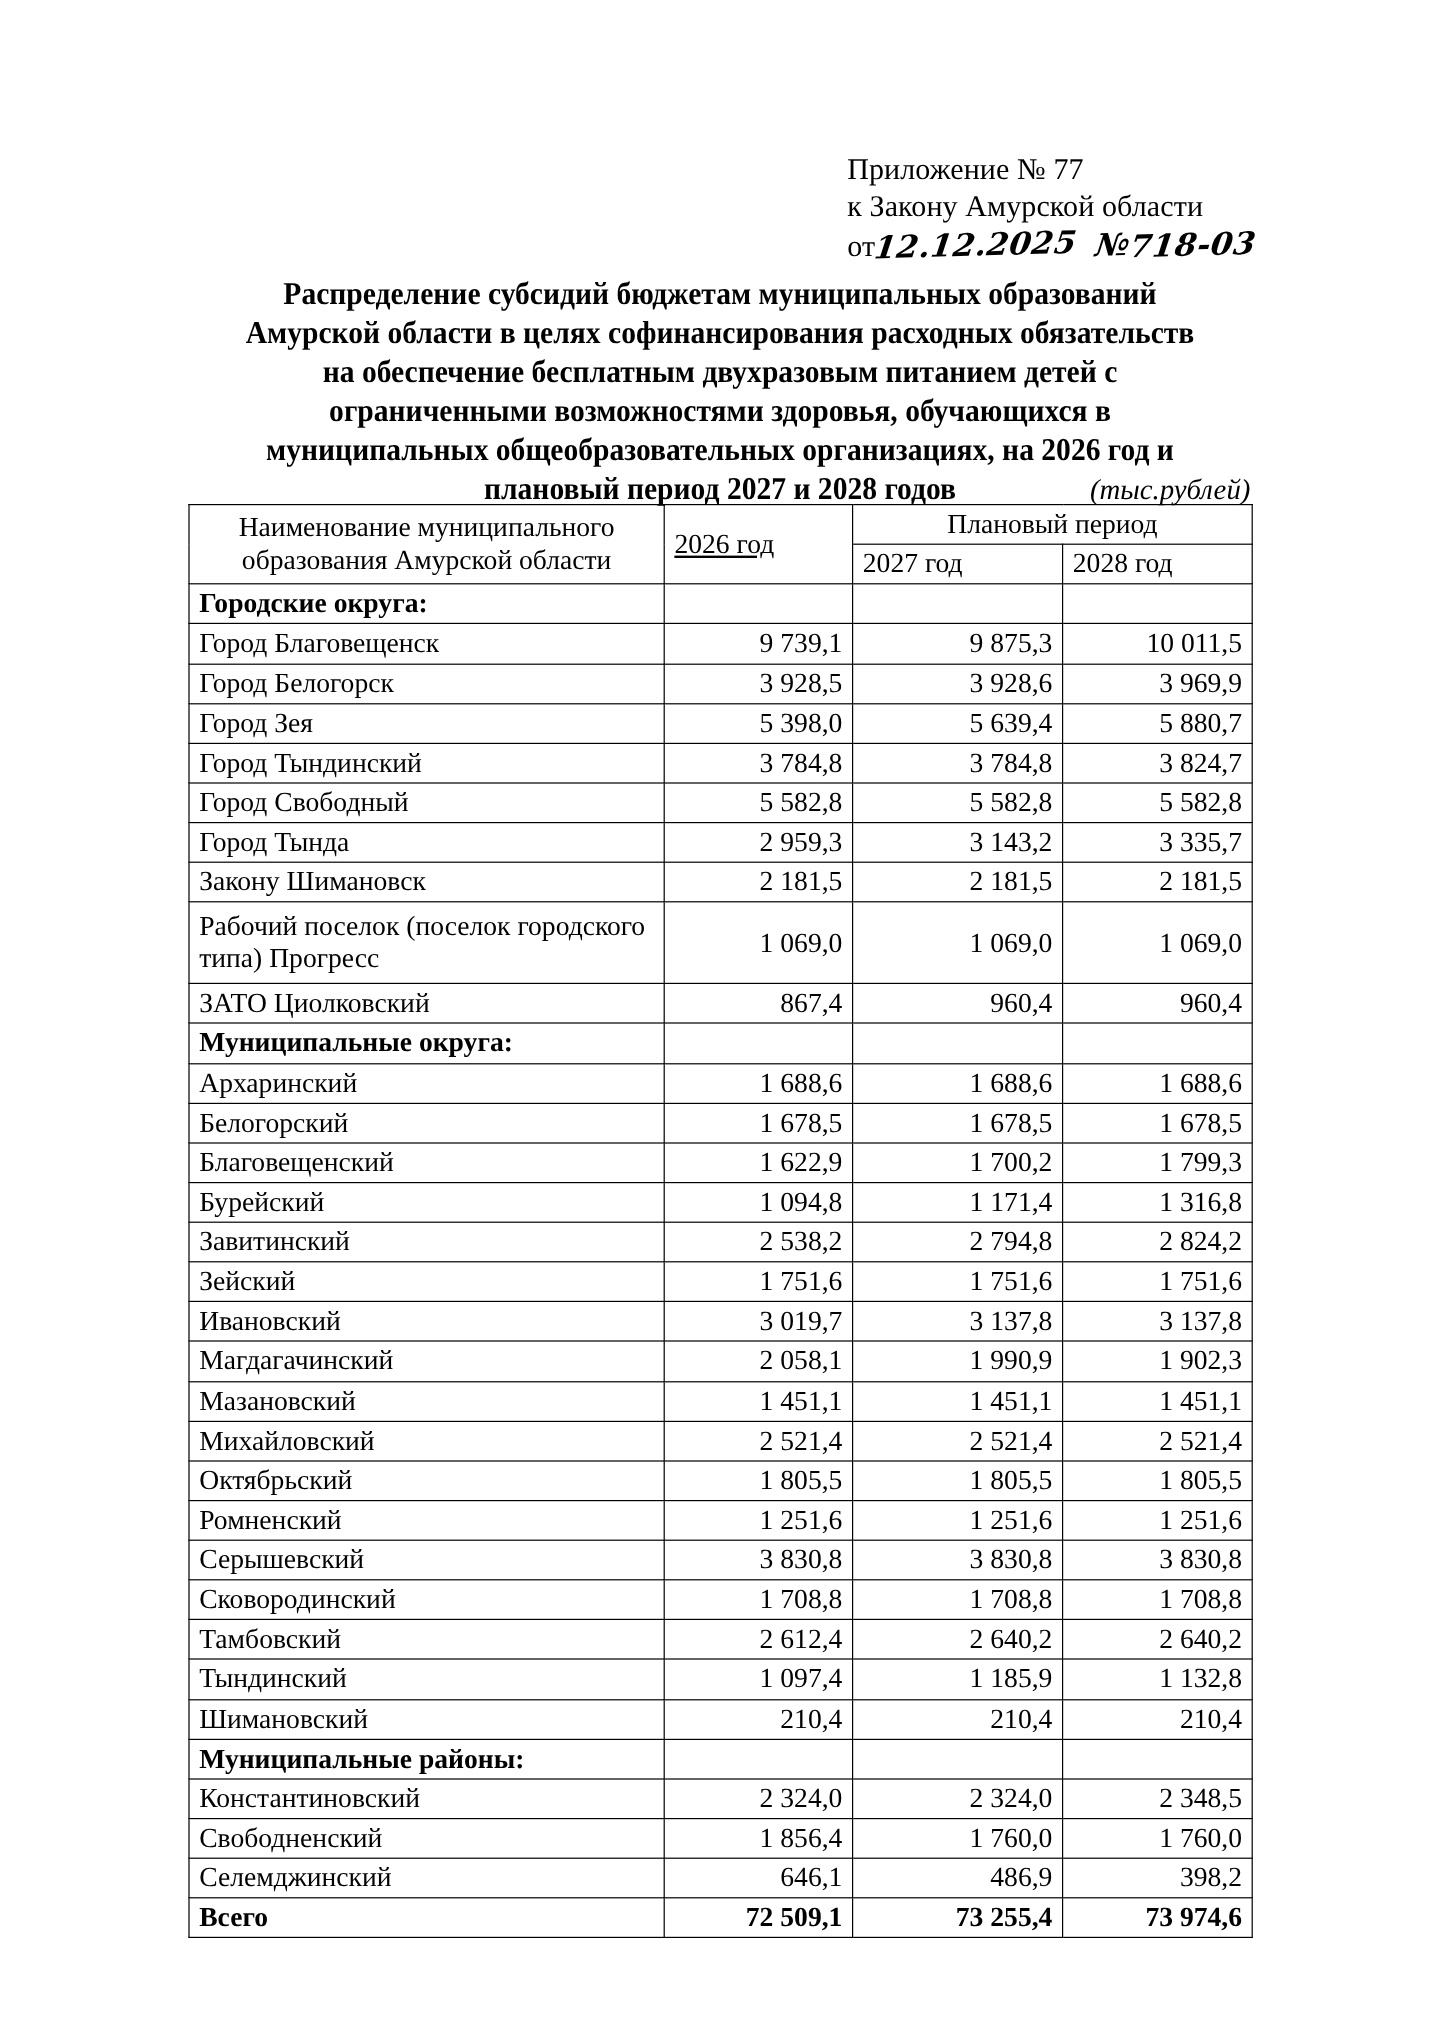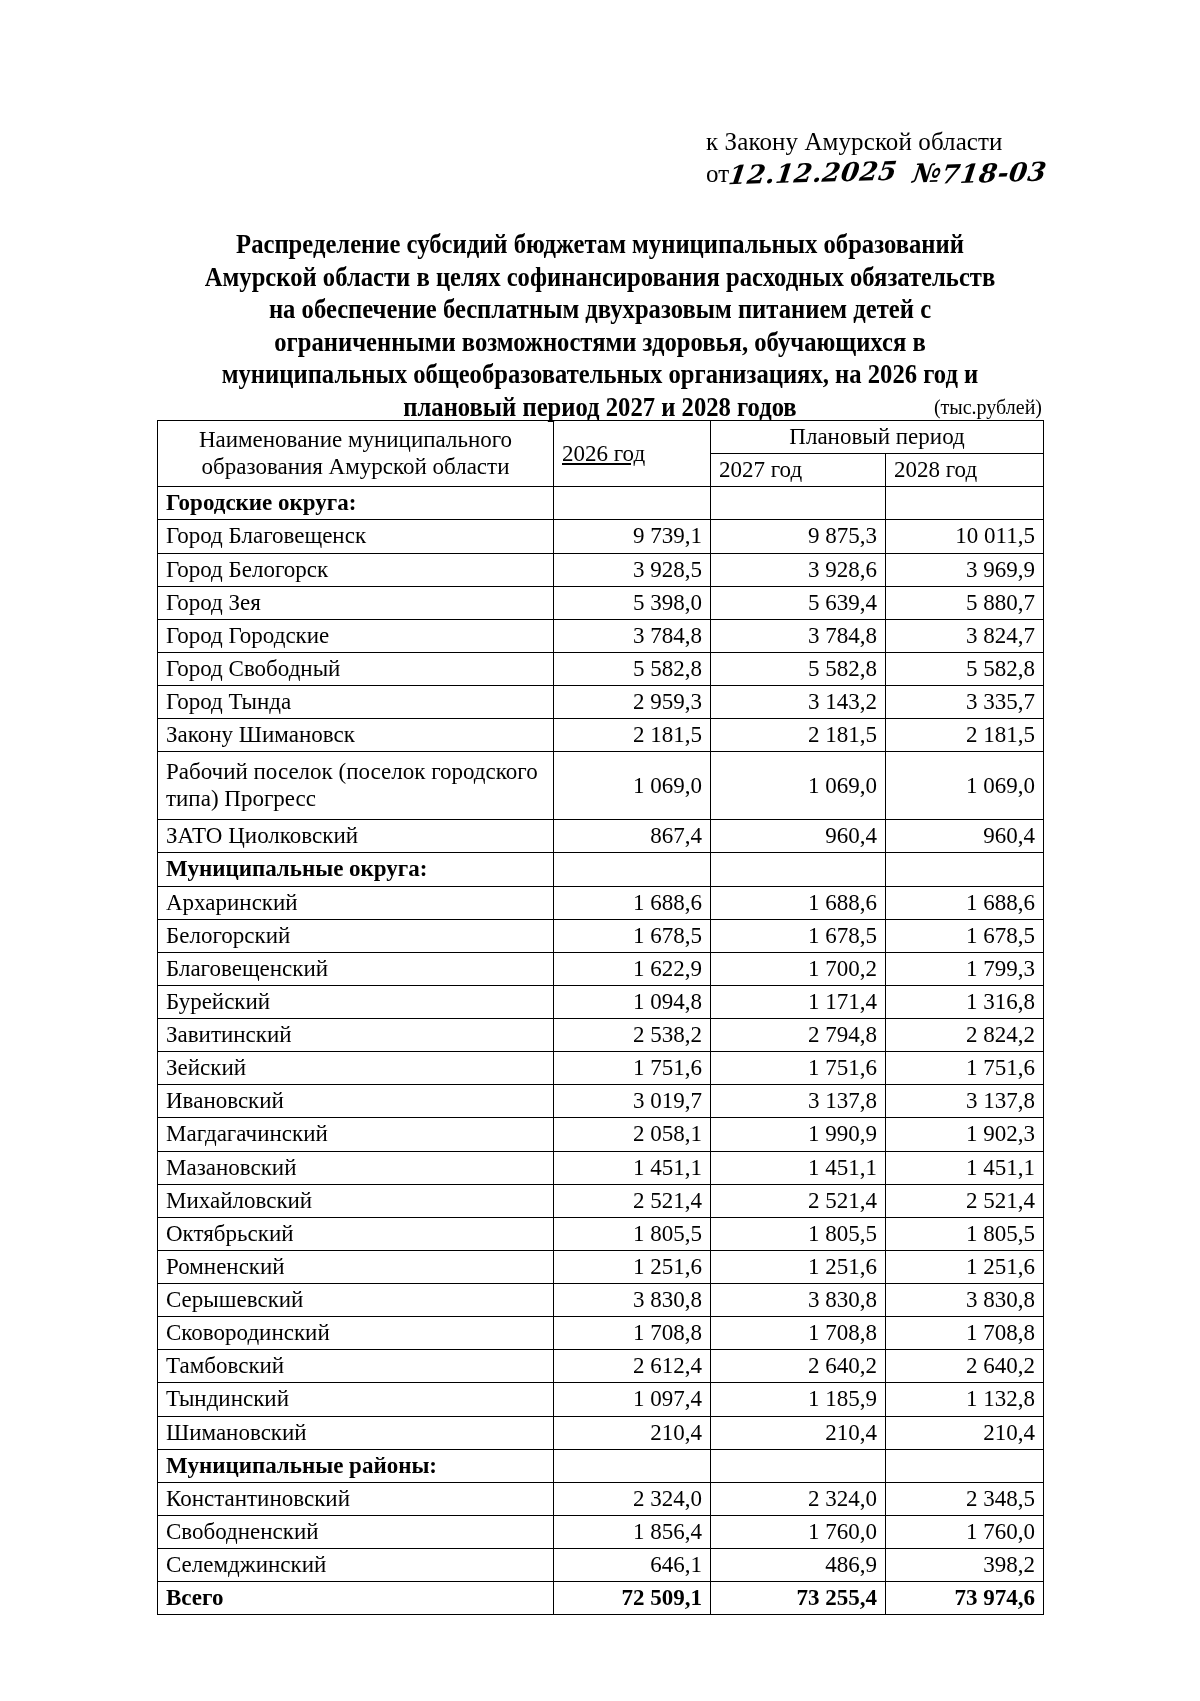--- a/index.html
+++ b/index.html
@@ -69,21 +69,22 @@
     transform: scaleX(0.93);
     transform-origin: center top;
   }
   .doc-title div { white-space: nowrap; }
 
   
   .units {
     position: absolute;
     right: 158px;
     top: 396px;
-    font-size: 20px;
+    font-size: 24px;
+    font-style: italic;
   }
 
   
   .tbl-wrap {
     position: absolute;
     left: 157px;
     top: 420px;
     width: 886px;
   }
   table.main {
@@ -150,20 +151,21 @@
     font-weight: 700;
   }
   tr.tall td { height: 62px; }
 </style>
 </head>
 <body>
 
 <div class="page">
 
   <div class="appendix">
+    <div class="appendix-line">Приложение № 77</div>
     <div class="appendix-line">к Закону Амурской области</div>
     <div class="date-line">
       <span>от</span>
       <span class="hand">12.12.2025</span>
       <span class="hand num">№</span>
       <span class="hand">718-03</span>
     </div>
   </div>
 
   <div class="doc-title">
@@ -218,21 +220,21 @@
             <td class="num">3 928,6</td>
             <td class="num">3 969,9</td>
           </tr>
           <tr>
             <td class="name">Город Зея</td>
             <td class="num">5 398,0</td>
             <td class="num">5 639,4</td>
             <td class="num">5 880,7</td>
           </tr>
           <tr>
-            <td class="name">Город Городские</td>
+            <td class="name">Город Тындинский</td>
             <td class="num">3 784,8</td>
             <td class="num">3 784,8</td>
             <td class="num">3 824,7</td>
           </tr>
           <tr>
             <td class="name">Город Свободный</td>
             <td class="num">5 582,8</td>
             <td class="num">5 582,8</td>
             <td class="num">5 582,8</td>
           </tr>

